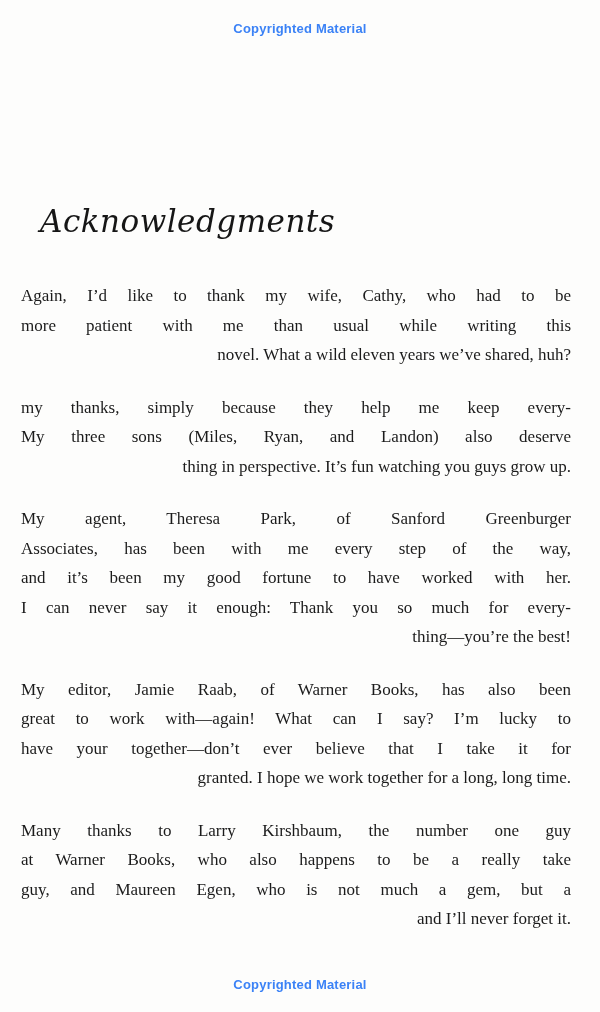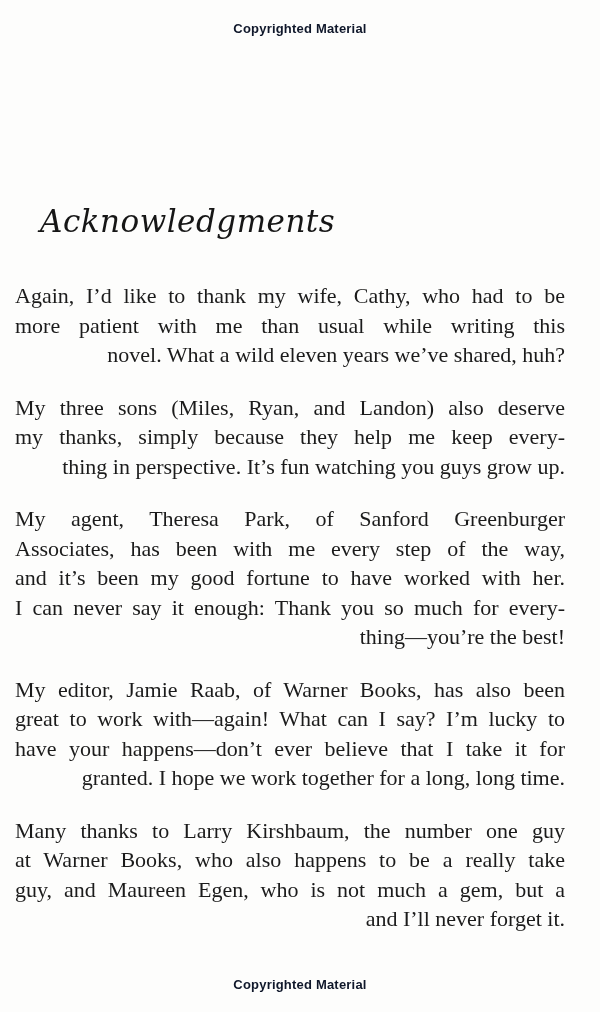--- a/index.html
+++ b/index.html
@@ -13,42 +13,42 @@
   }
   .notice {
     position: absolute;
     left: 0;
     width: 100%;
     text-align: center;
     font-family: "Liberation Sans", sans-serif;
     font-weight: bold;
     font-size: 13px;
     letter-spacing: 0.2px;
-    color: #0f172a;
+    color: #3b82f6;
   }
   .notice-top { top: 21px; }
   .notice-bottom { top: 977px; }
   .title {
     position: absolute;
     left: 25px;
     top: 188px;
     margin: 15px;
     font-family: "DejaVu Serif", serif;
     font-style: italic;
     font-weight: 500;
     font-size: 31px;
     letter-spacing: 0.5px;
     color: #161616;
   }
   .body-text {
     position: absolute;
-    left: 15px;
+    left: 21px;
     top: 281px;
     width: 550px;
-    font-size: 22px;
+    font-size: 17px;
     line-height: 29.5px;
     color: #1b1b1b;
   }
   .body-text p { margin: 0 0 23px 0; }
   .body-text p:last-child { margin-bottom: 0; }
   .jl {                      
     display: block;
     text-align: justify;
     text-align-last: justify;
     white-space: normal;
@@ -69,37 +69,37 @@
 
   <div class="body-text">
 
     <p>
       <span class="jl">Again, I’d like to thank my wife, Cathy, who had to be</span>
       <span class="jl">more patient with me than usual while writing this</span>
       <span class="ll">novel. What a wild eleven years we’ve shared, huh?</span>
     </p>
 
     <p>
+      <span class="jl">my thanks, simply because they help me keep every-</span>
       <span class="jl">My three sons (Miles, Ryan, and Landon) also deserve</span>
-      <span class="jl">my thanks, simply because they help me keep every-</span>
       <span class="ll">thing in perspective. It’s fun watching you guys grow up.</span>
     </p>
 
     <p>
       <span class="jl">My agent, Theresa Park, of Sanford Greenburger</span>
       <span class="jl">Associates, has been with me every step of the way,</span>
       <span class="jl">and it’s been my good fortune to have worked with her.</span>
       <span class="jl">I can never say it enough: Thank you so much for every-</span>
       <span class="ll">thing—you’re the best!</span>
     </p>
 
     <p>
       <span class="jl">My editor, Jamie Raab, of Warner Books, has also been</span>
       <span class="jl">great to work with—again! What can I say? I’m lucky to</span>
-      <span class="jl">have your happens—don’t ever believe that I take it for</span>
+      <span class="jl">have your together—don’t ever believe that I take it for</span>
       <span class="ll">granted. I hope we work together for a long, long time.</span>
     </p>
 
     <p>
       <span class="jl">Many thanks to Larry Kirshbaum, the number one guy</span>
       <span class="jl">at Warner Books, who also happens to be a really take</span>
       <span class="jl">guy, and Maureen Egen, who is not much a gem, but a</span>
       <span class="ll">and I’ll never forget it.</span>
     </p>
 

